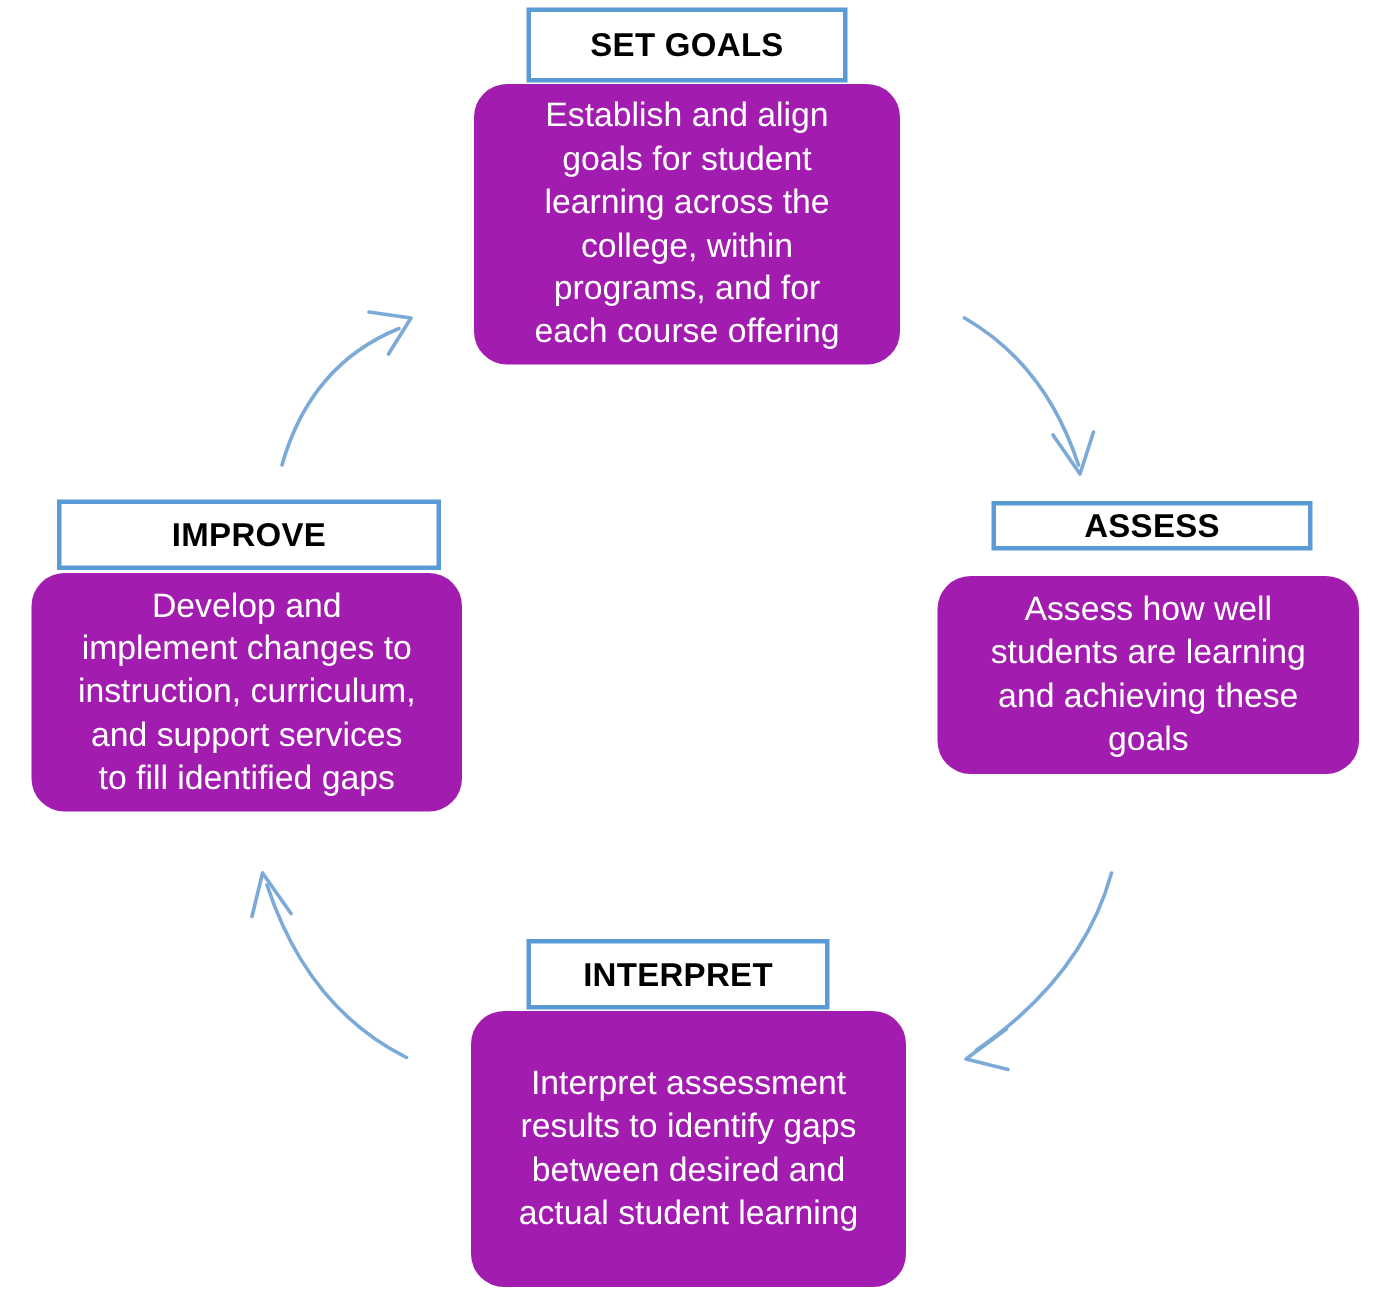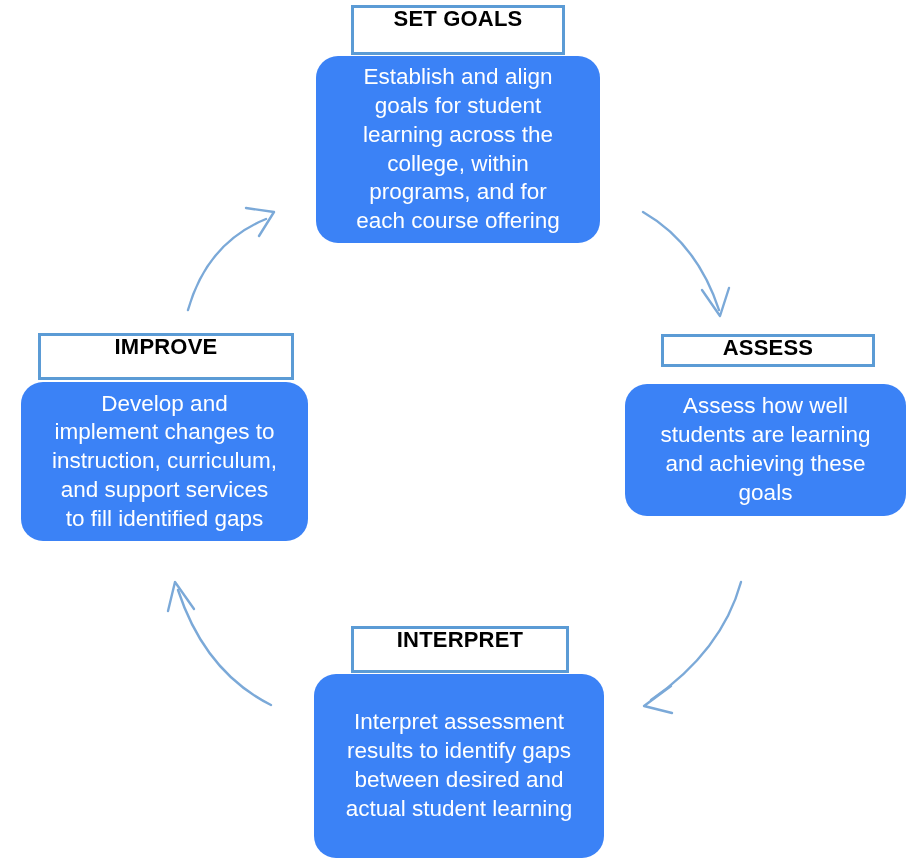--- a/index.html
+++ b/index.html
@@ -35,38 +35,39 @@
   .node {
     position: absolute;
   }
 
   .node-title {
     position: absolute;
     box-sizing: border-box;
     background: #ffffff;
     border: 3px solid #5B9BD5;
     display: flex;
+    align-items: center;
     justify-content: center;
     z-index: 3;
   }
 
   .node-title-label {
     font-family: "Liberation Sans", sans-serif;
     font-weight: bold;
     font-size: 22px;
     color: #000000;
     letter-spacing: 0.2px;
     white-space: nowrap;
     line-height: 1;
   }
 
   .node-body {
     position: absolute;
     box-sizing: border-box;
-    background: #3b82f6;
+    background: #a21caf;
     border-radius: 22px;
     display: flex;
     align-items: center;
     justify-content: center;
     z-index: 2;
     padding: 6px 12px;
   }
 
   .node-body-text {
     font-family: "Liberation Sans", sans-serif;
@@ -79,21 +80,21 @@
 
   
   #node-set-goals .node-title { left: 351px; top: 5px;  width: 214px; height: 50px; }
   #node-set-goals .node-body  { left: 316px; top: 56px; width: 284px; height: 187px; }
 
   
   #node-assess .node-title { left: 661px; top: 334px; width: 214px; height: 33px; }
   #node-assess .node-body  { left: 625px; top: 384px; width: 281px; height: 132px; }
 
   
-  #node-interpret .node-title { left: 351px; top: 626px; width: 218px; height: 47px; }
+  #node-interpret .node-title { left: 351px; top: 626px; width: 202px; height: 47px; }
   #node-interpret .node-body  { left: 314px; top: 674px; width: 290px; height: 184px; justify-content: center; }
 
   
   #node-improve .node-title { left: 38px; top: 333px; width: 256px; height: 47px; }
   #node-improve .node-body  { left: 21px;  top: 382px; width: 287px; height: 159px; }
 </style>
 </head>
 <body>
 
 <div id="cycle-diagram">

